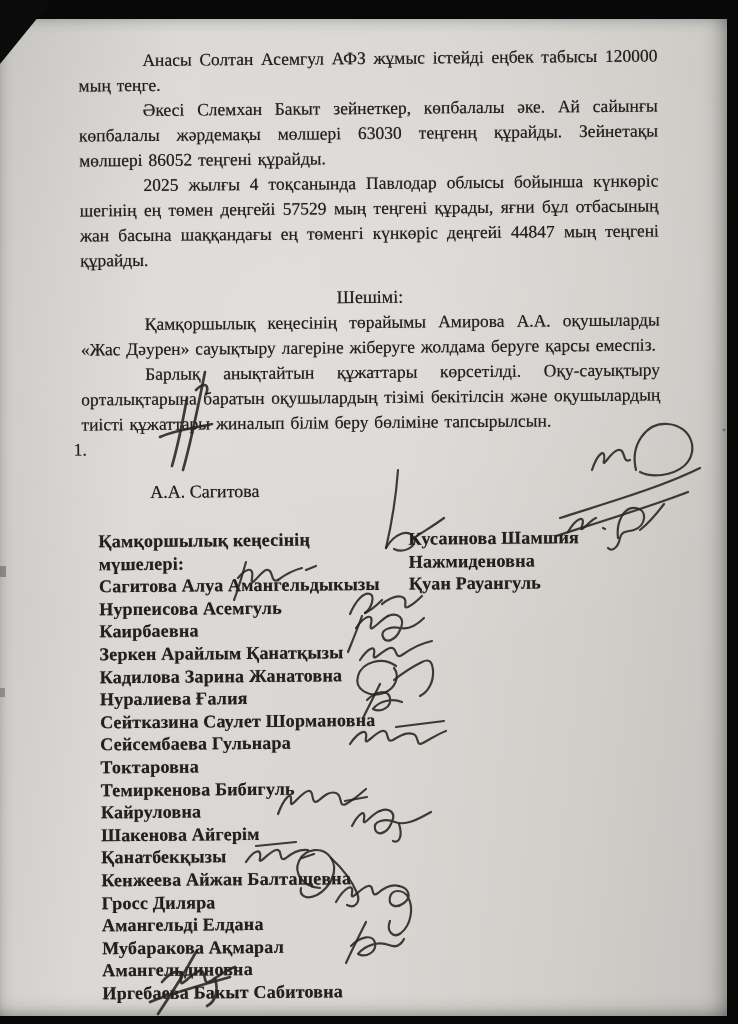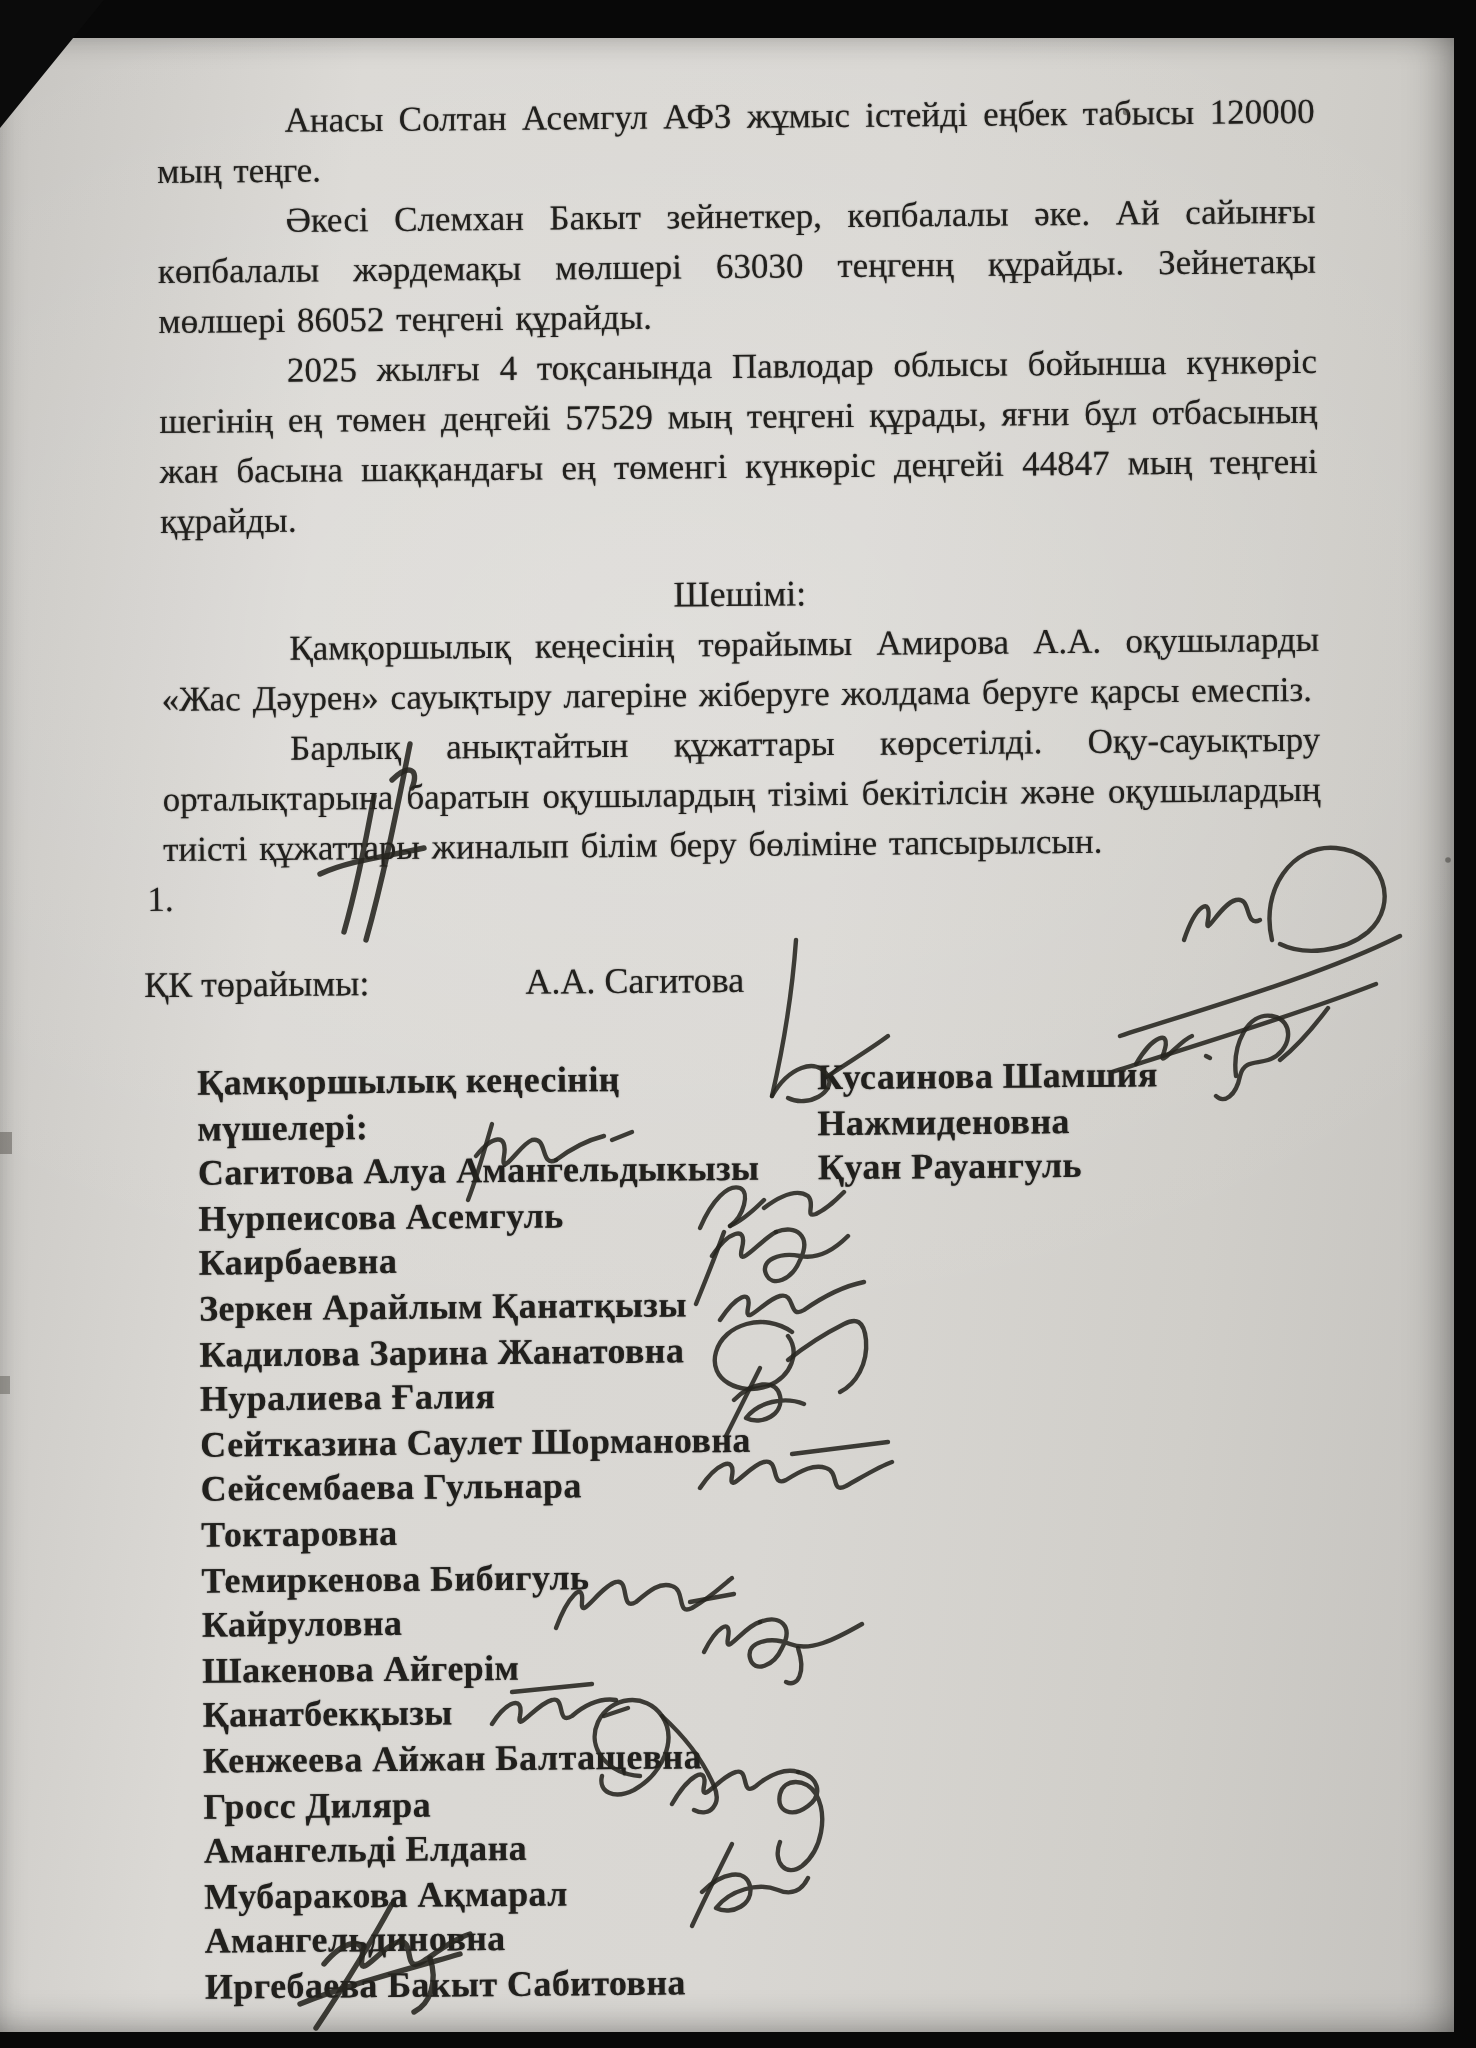--- a/index.html
+++ b/index.html
@@ -126,21 +126,20 @@
       <p class="body">2025 жылғы 4 тоқсанында Павлодар облысы бойынша күнкөріс шегінің ең төмен деңгейі 57529 мың теңгені құрады, яғни бұл отбасының жан басына шаққандағы ең төменгі күнкөріс деңгейі 44847 мың теңгені құрайды.</p>
 
       <div class="heading">Шешімі:</div>
 
       <p class="body">Қамқоршылық кеңесінің төрайымы Амирова А.А. оқушыларды «Жас Дәурен» сауықтыру лагеріне жіберуге жолдама беруге қарсы емеспіз.</p>
       <p class="body">Барлық анықтайтын құжаттары көрсетілді. Оқу-сауықтыру орталықтарына баратын оқушылардың тізімі бекітілсін және оқушылардың тиісті құжаттары жиналып білім беру бөліміне тапсырылсын.</p>
 
       <div class="marker">1.</div>
 
       <div class="chair-line">
-        <span>ҚК төрайымы:</span>
         <span class="gap"></span>
         <span>А.А. Сагитова</span>
       </div>
 
       <div class="members">
         <div class="col col-left">
             <div class="member-line">Қамқоршылық кеңесінің</div>
             <div class="member-line">мүшелері:</div>
             <div class="member-line">Сагитова Алуа Амангельдыкызы</div>
             <div class="member-line">Нурпеисова Асемгуль</div>

